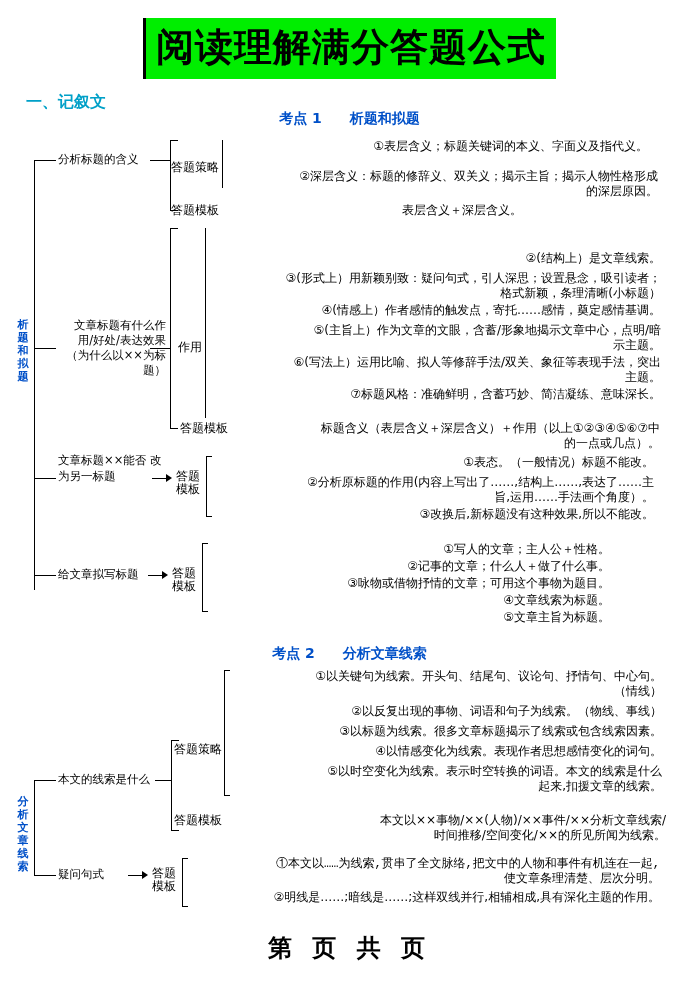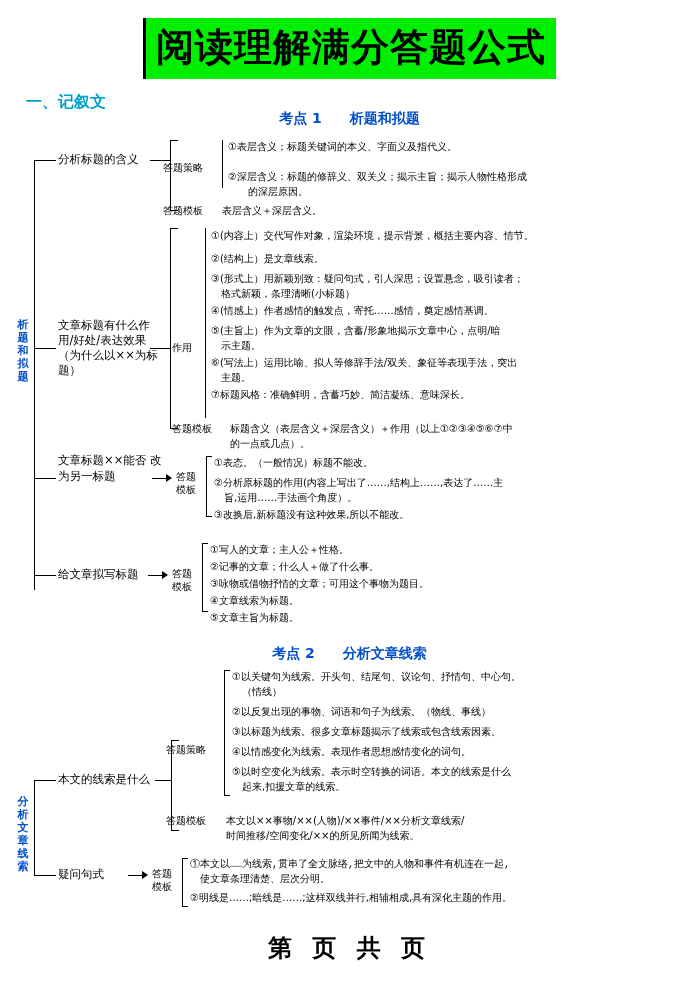--- a/index.html
+++ b/index.html
@@ -82,21 +82,21 @@
 
   
   .t {
     position: absolute;
     font-size: 11.5px;
     line-height: 15.5px;
     font-family: "DejaVu Sans", "Liberation Sans", sans-serif;
     color: #000;
     white-space: pre-wrap;
   }
-  .t.sm { font-size: 10px; line-height: 15px; }
+  .t.sm { font-size: 12px; line-height: 15px; text-align: right; }
   .node {
     position: absolute;
     font-size: 11.5px;
     line-height: 15px;
     font-family: "DejaVu Sans", "Liberation Sans", sans-serif;
   }
   .vline, .hline {
     position: absolute;
     background: #000;
   }
@@ -158,33 +158,32 @@
 
   <div class="t sm" style="left:163px; top:160px; width:56px;">答题策略</div>
   <div class="vline" style="left:222px; top:140px; height:48px;"></div>
   <div class="t sm" style="left:228px; top:139px; width:420px;">①表层含义；标题关键词的本义、字面义及指代义。</div>
   <div class="t sm" style="left:228px; top:169px; width:430px;">②深层含义：标题的修辞义、双关义；揭示主旨；揭示人物性格形成
 　　的深层原因。</div>
 
   <div class="t sm" style="left:163px; top:203px; width:56px;">答题模板</div>
   <div class="t sm" style="left:222px; top:203px; width:300px;">表层含义＋深层含义。</div>
 
-  <div class="node" style="left:58px; top:318px; width:108px; line-height:15px;">文章标题有什么作
+  <div class="node" style="left:58px; top:318px; width:108px; line-height:15px;text-align:right;">文章标题有什么作
 用/好处/表达效果
 （为什么以××为标
 题）</div>
   <div class="hline" style="left:150px; top:348px; width:20px;"></div>
   <div class="vline" style="left:170px; top:228px; height:200px;"></div>
   <div class="hline" style="left:170px; top:228px; width:8px;"></div>
   <div class="hline" style="left:170px; top:428px; width:8px;"></div>
 
   <div class="t sm" style="left:172px; top:340px; width:30px;">作用</div>
   <div class="vline" style="left:205px; top:228px; height:190px;"></div>
 
-  <div class="t sm" style="left:211px; top:228px; width:450px;">①(内容上）交代写作对象，渲染环境，提示背景，概括主要内容、情节。</div>
   <div class="t sm" style="left:211px; top:251px; width:450px;">②(结构上）是文章线索。</div>
   <div class="t sm" style="left:211px; top:271px; width:450px;">③(形式上）用新颖别致：疑问句式，引人深思；设置悬念，吸引读者；
 　格式新颖，条理清晰(小标题）</div>
   <div class="t sm" style="left:211px; top:303px; width:450px;">④(情感上）作者感情的触发点，寄托……感情，奠定感情基调。</div>
   <div class="t sm" style="left:211px; top:323px; width:450px;">⑤(主旨上）作为文章的文眼，含蓄/形象地揭示文章中心，点明/暗
 　示主题。</div>
   <div class="t sm" style="left:211px; top:355px; width:450px;">⑥(写法上）运用比喻、拟人等修辞手法/双关、象征等表现手法，突出
 　主题。</div>
   <div class="t sm" style="left:211px; top:387px; width:450px;">⑦标题风格：准确鲜明，含蓄巧妙、简洁凝练、意味深长。</div>
 

